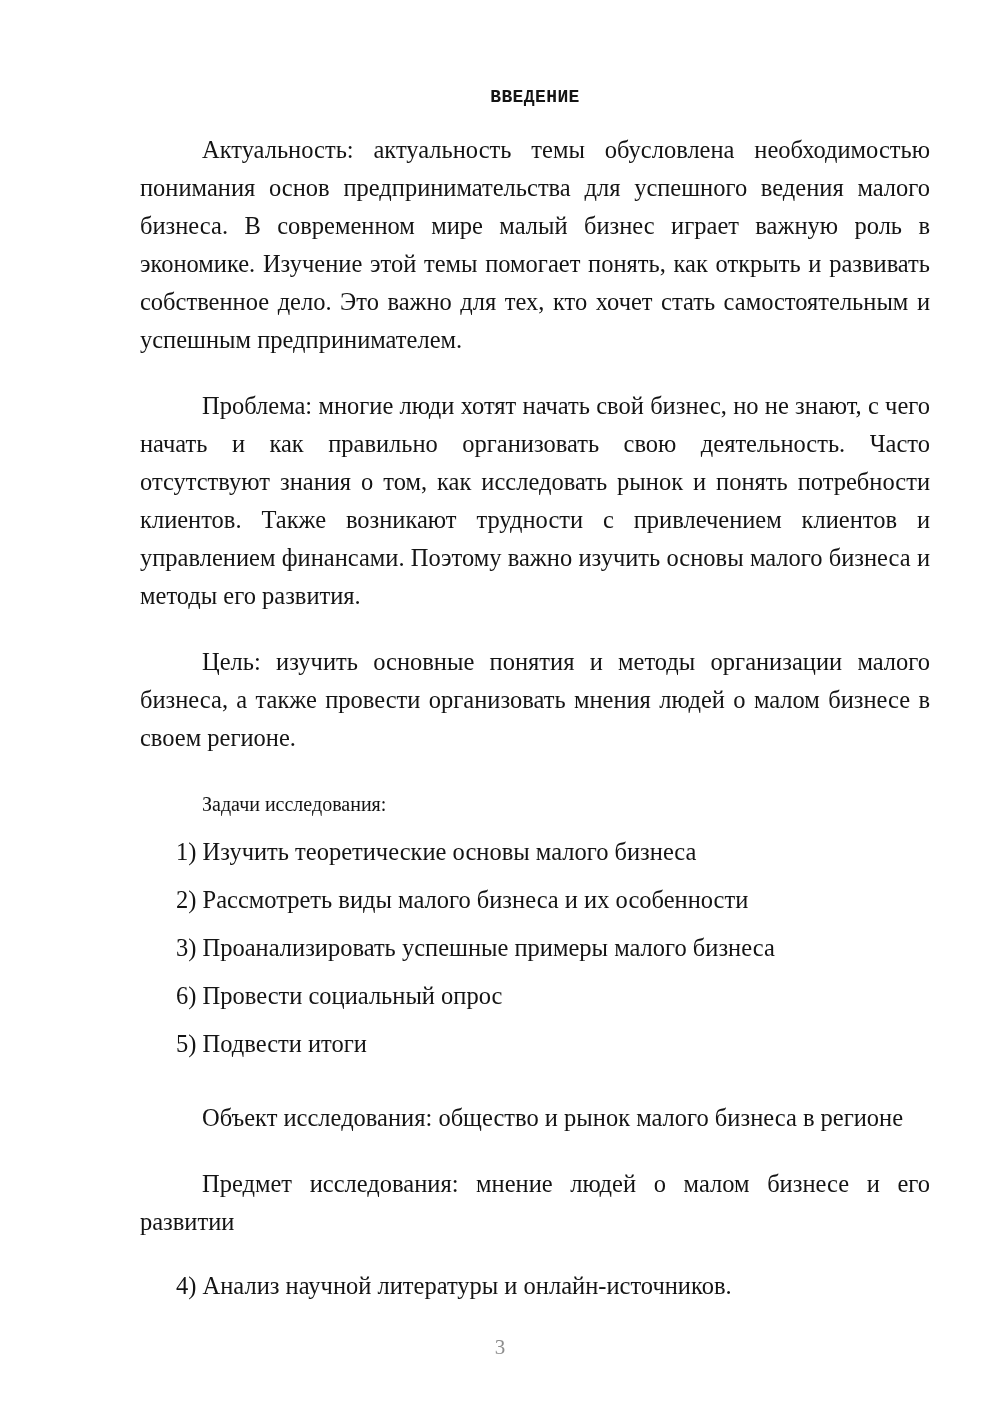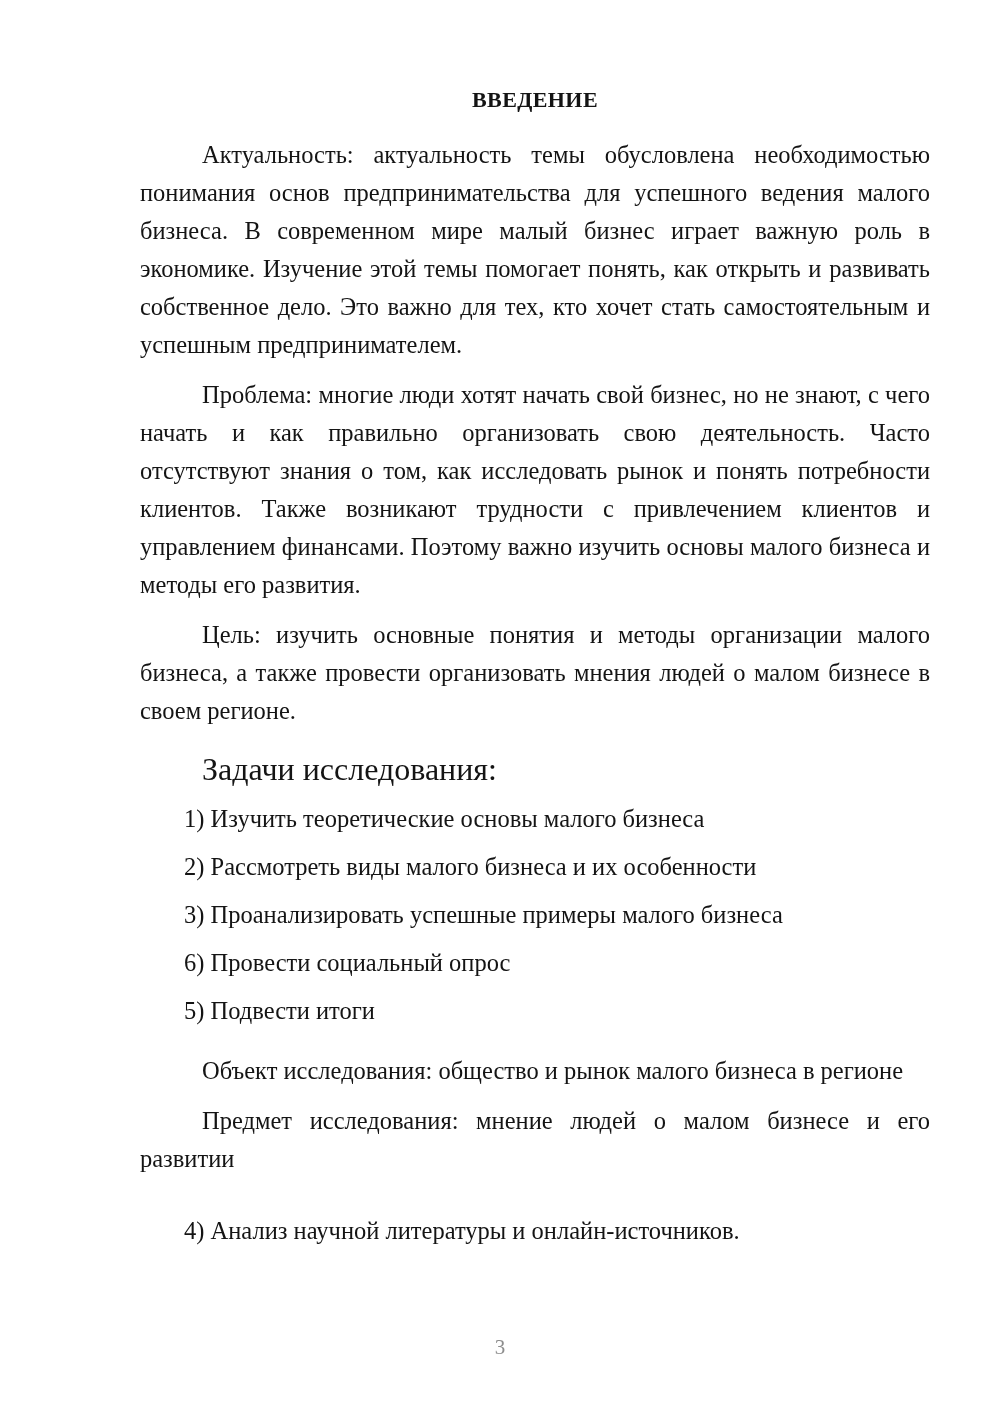--- a/index.html
+++ b/index.html
@@ -24,59 +24,60 @@
 
   
   .content {
     position: absolute;
     left: 140px;
     top: 86px;
     width: 790px;
   }
 
   .doc-title {
-    font-size: 22px;
+    font-size: 18px;
     font-weight: bold;
     text-align: center;
     letter-spacing: 0.4px;
     line-height: 1.25;
     margin: 0 0 22px 0;
+    font-family: Liberation Mono, monospace;
   }
 
   .para {
     font-size: 24.5px;
     line-height: 38px;
     text-align: justify;
     text-justify: inter-word;
     text-indent: 62px;
-    margin: 0 0 2px 0;
+    margin: 16px 0 2px 0;
     hyphens: none;
   }
 
   
   .list {
     list-style: none;
-    margin: 12px;
+    margin: 4px;
     padding: 0;
   }
   .list-item {
     font-size: 24.5px;
     line-height: 38px;
     text-align: left;
     padding-left: 32px;
     margin: 0 0 10px 0;
     white-space: nowrap;
   }
 
   .lead-line {
-    font-size: 32px;
+    font-size: 20px;
     line-height: 38px;
     text-indent: 62px;
     text-align: left;
-    margin: 8px 0 10px 0;
+    margin: 16px 0 10px 0;
   }
 
   .spacer-sm { height: 10px; }
 
   .page-number {
     position: absolute;
     left: 0;
     right: 0;
     top: 1335px;
     text-align: center;

